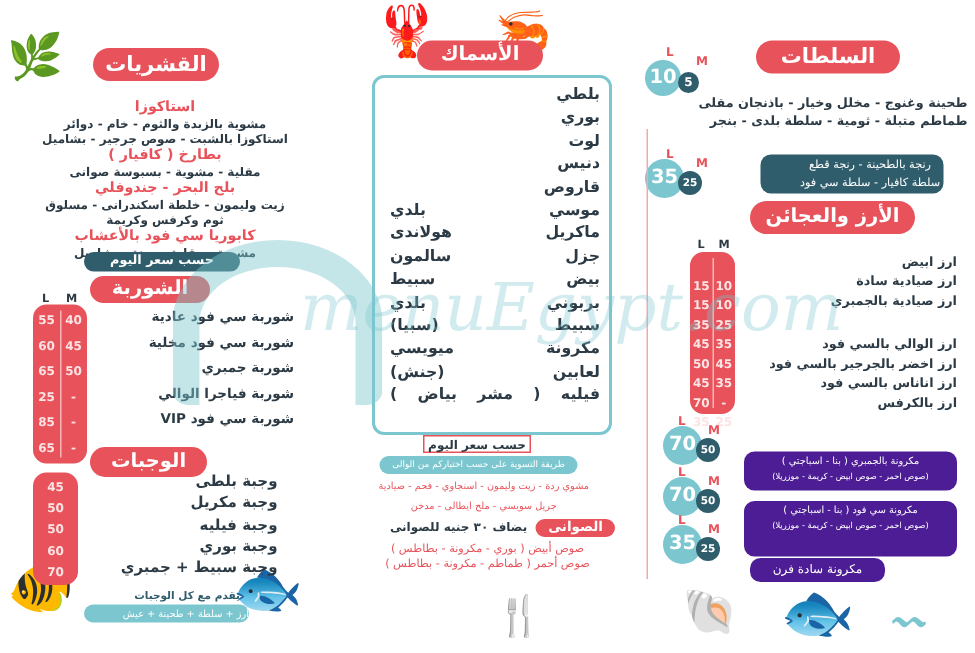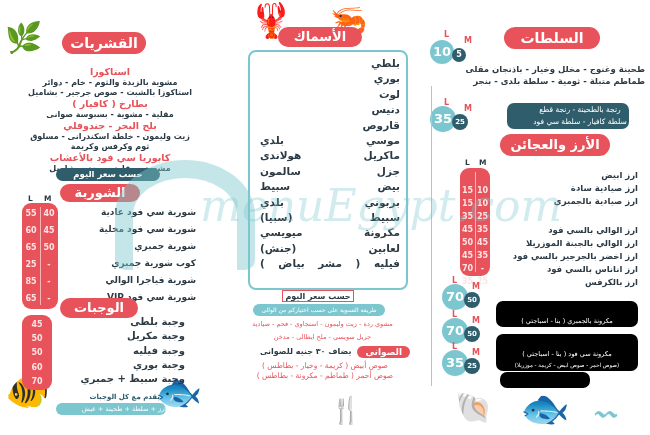--- a/index.html
+++ b/index.html
@@ -49,21 +49,21 @@
 
   
   .salads-title { position: absolute; left: 84px; top: 27px; width: 96px; height: 22px; font-size: 14px; line-height: 22px; }
   .badge { position: absolute; direction: ltr; }
   .badge .L-letter, .badge .M-letter { position: absolute; font-size: 8px; font-weight: bold; color: #e8525a; }
   .badge .big { position: absolute; border-radius: 50%; background: #7cc7cf; color: #fff; font-weight: bold; text-align: center; }
   .badge .small { position: absolute; border-radius: 50%; background: #2f5d6b; color: #fff; font-weight: bold; text-align: center; }
   .salad-desc { position: absolute; left: 10px; top: 63px; width: 215px; text-align: right; font-size: 8.5px; line-height: 12px; font-weight: bold; color: #2b3a44; }
   .salad-box { position: absolute; left: 87px; top: 103px; width: 122px; height: 26px; font-size: 7.5px; line-height: 12px; text-align: center; padding-top: 1px; border-radius: 7px; padding-left: 24px; }
   .rice-title { position: absolute; left: 80px; top: 134px; width: 110px; height: 22px; font-size: 13px; line-height: 22px; }
-  .pasta-box { position: absolute; border-radius: 7px; background: #000000; color: #fff; text-align: center; font-size: 6.5px; line-height: 11px; padding-top: 15px; }
+  .pasta-box { position: absolute; border-radius: 7px; background: #4c1d95; color: #fff; text-align: center; font-size: 6.5px; line-height: 11px; padding-top: 1px; }
   .divider-v { position: absolute; left: 431px; top: 86px; width: 1px; height: 300px; background: #f1a9ad; }
 
   .watermark { position: absolute; left: 200px; top: 180px; font-size: 44px; color: rgba(124,199,207,0.35); font-family: "DejaVu Serif", serif; font-style: italic; direction: ltr; pointer-events: none; }
   .wm-logo { position: absolute; left: 115px; top: 160px; width: 140px; height: 110px; border: 18px solid rgba(124,199,207,0.45); border-radius: 50% 50% 10px 10px; border-bottom: none; pointer-events: none; }
   .deco { position: absolute; color: #b7c2c8; pointer-events: none; }
 </style>
 </head>
 <body>
 
 <div class="deco" style="left:250px;top:0;font-size:34px;">🦞</div>
@@ -118,21 +118,20 @@
       </div>
     <div class="row">
         <span>65</span>
         <span>-</span>
       </div>
   </div>
   <div class="item-list" style="right:24px;top:204px;">
     <div class="it">شوربة سي فود عادية</div>
     <div class="it">شوربة سي فود مخلية</div>
     <div class="it">شوربة جمبري</div>
-    <div class="it">كوب شوربة جمبري</div>
     <div class="it">شوربة فياجرا الوالي</div>
     <div class="it">شوربة سي فود VIP</div>
   </div>
 
   <div class="pill-title meals-title">الوجبات</div>
   <div class="price-bar" style="left:22px;top:315px;width:30px;height:75px;padding-top:2px;">
     <div class="row" style="height:14.3px;">
         <span>45</span>
       </div>
     <div class="row" style="height:14.3px;">
@@ -182,21 +181,21 @@
   <div class="light-teal-pill method-pill">طريقة التسوية على حسب اختياركم من الوالى</div>
   <div class="methods">
     <div>مشوي ردة - زيت وليمون - اسنجاوي - فحم - صيادية</div>
     <div>جريل سويسي - ملح ايطالى - مدخن</div>
   </div>
   <div class="trays-row">
     <span class="trays-pill">الصوانى</span>
     <span class="trays-note">يضاف ٣٠ جنيه للصوانى</span>
   </div>
   <div class="sauces">
-    <div>صوص أبيض ( كريمة - وخيار - بطاطس )</div>
+    <div>صوص أبيض ( بوري - مكرونة - بطاطس )</div>
     <div>صوص أحمر ( طماطم - مكرونة - بطاطس )</div>
   </div>
 </div>
 
 <div class="col col-right">
   <div class="pill-title salads-title">السلطات</div>
 
   <div class="badge" style="left:0;top:30px;width:80px;height:30px;">
     <span class="L-letter" style="left:24px;top:0;">L</span>
     <span class="M-letter" style="left:44px;top:6px;">M</span>
@@ -254,21 +253,20 @@
     <div class="row" style="height:13px;">
         <span>35</span>
         <span>25</span>
       </div>
   </div>
   <div class="item-list" style="right:12px;top:169px;">
     <div class="it" style="line-height:13px;font-size:8.5px;">ارز ابيض</div>
     <div class="it" style="line-height:13px;font-size:8.5px;">ارز صيادية سادة</div>
     <div class="it" style="line-height:13px;font-size:8.5px;">ارز صيادية بالجمبري</div>
     <div class="it" style="line-height:13px;font-size:8.5px;margin-top:16px;">ارز الوالي بالسي فود</div>
-    <div class="it" style="line-height:13px;font-size:8.5px;">ارز الوالي بالجبنة الموزريلا</div>
     <div class="it" style="line-height:13px;font-size:8.5px;">ارز اخضر بالجرجير بالسي فود</div>
     <div class="it" style="line-height:13px;font-size:8.5px;">ارز اناناس بالسي فود</div>
     <div class="it" style="line-height:13px;font-size:8.5px;">ارز بالكرفس</div>
   </div>
 
   <div class="badge" style="left:20px;top:276px;width:60px;height:34px;">
     <span class="L-letter" style="left:12px;top:0;">L</span>
     <span class="M-letter" style="left:32px;top:6px;">M</span>
     <span class="big" style="left:2px;top:8px;width:26px;height:26px;font-size:13px;line-height:26px;">70</span>
     <span class="small" style="left:24px;top:16px;width:16px;height:16px;font-size:7px;line-height:16px;">50</span>

